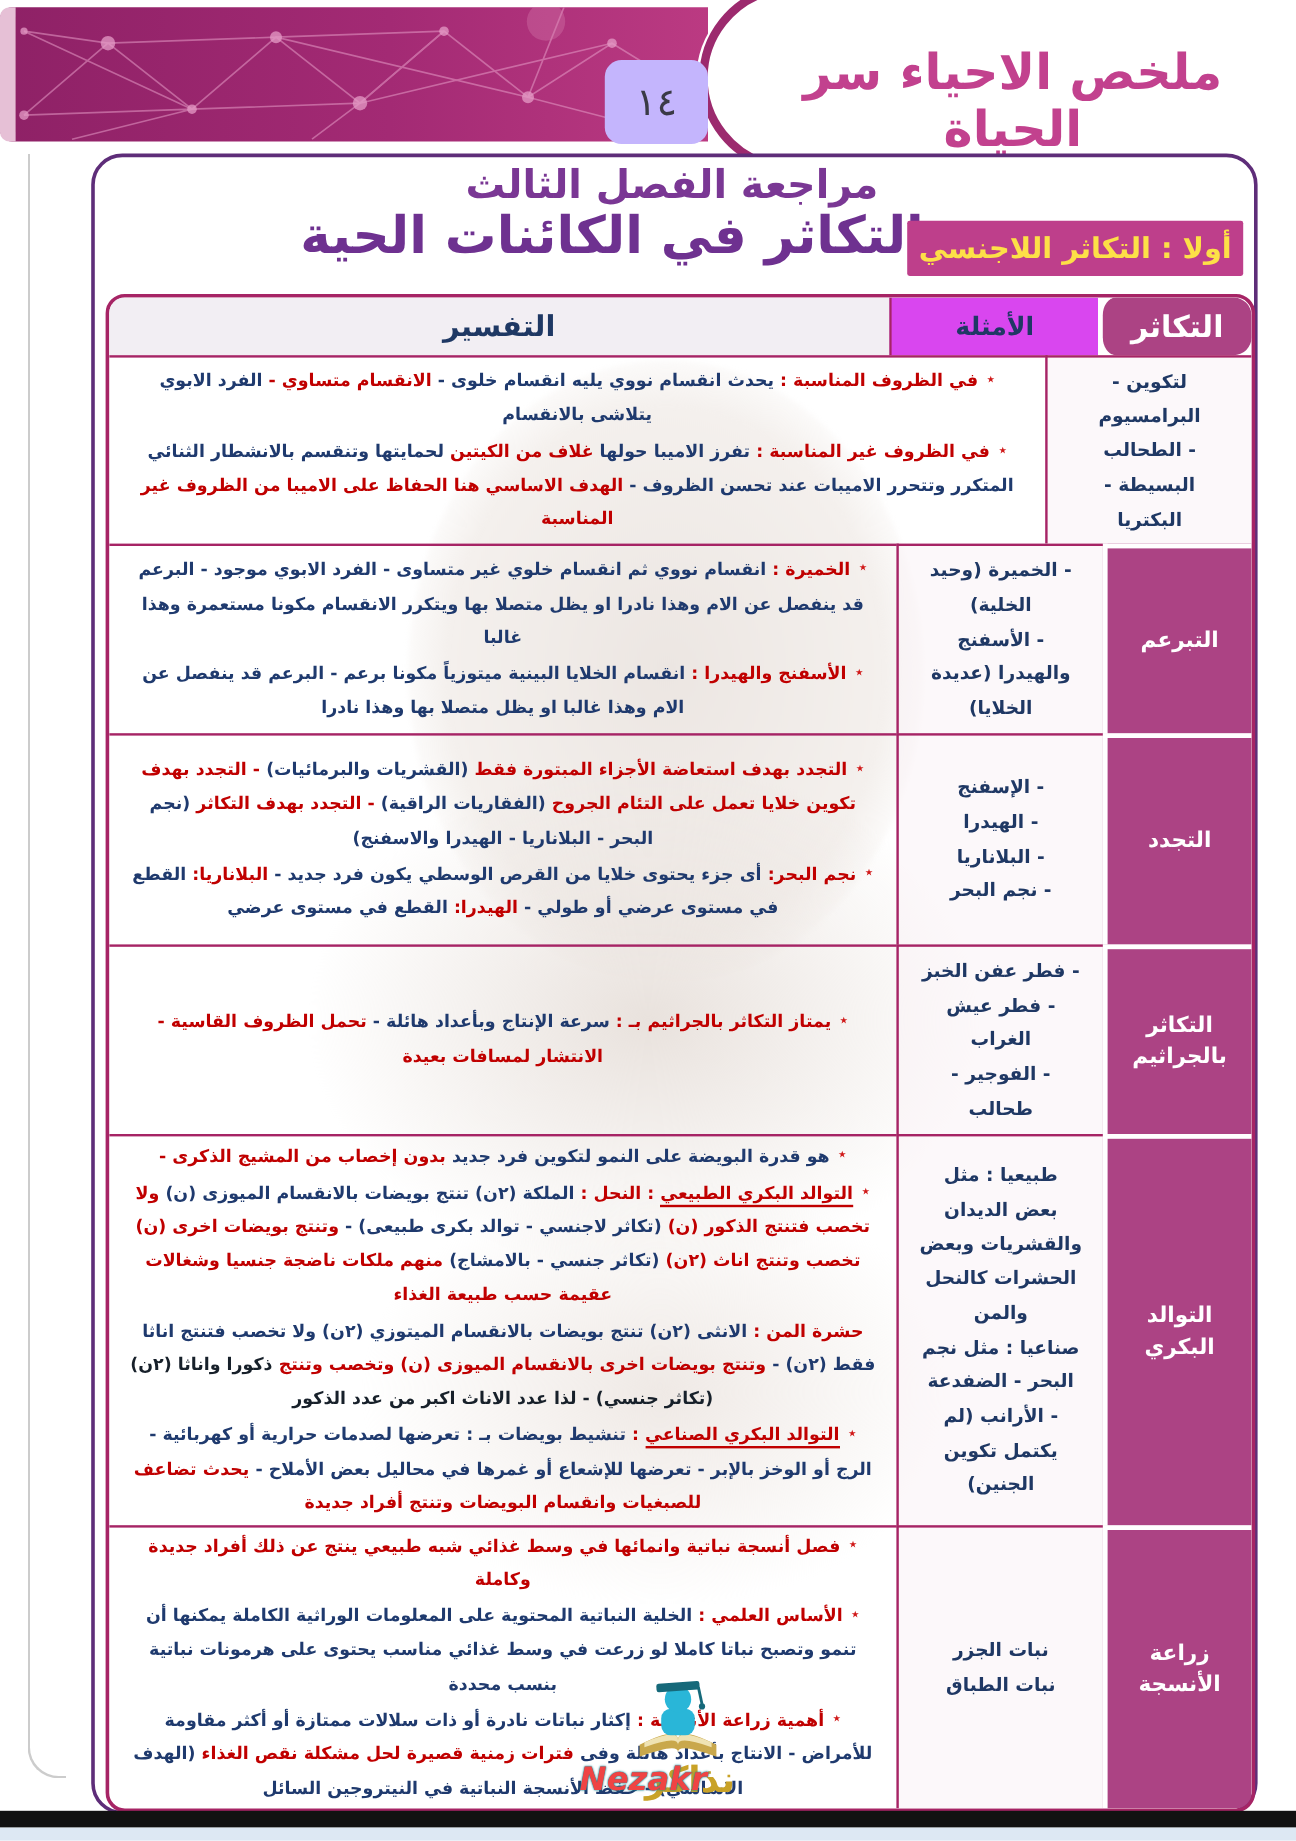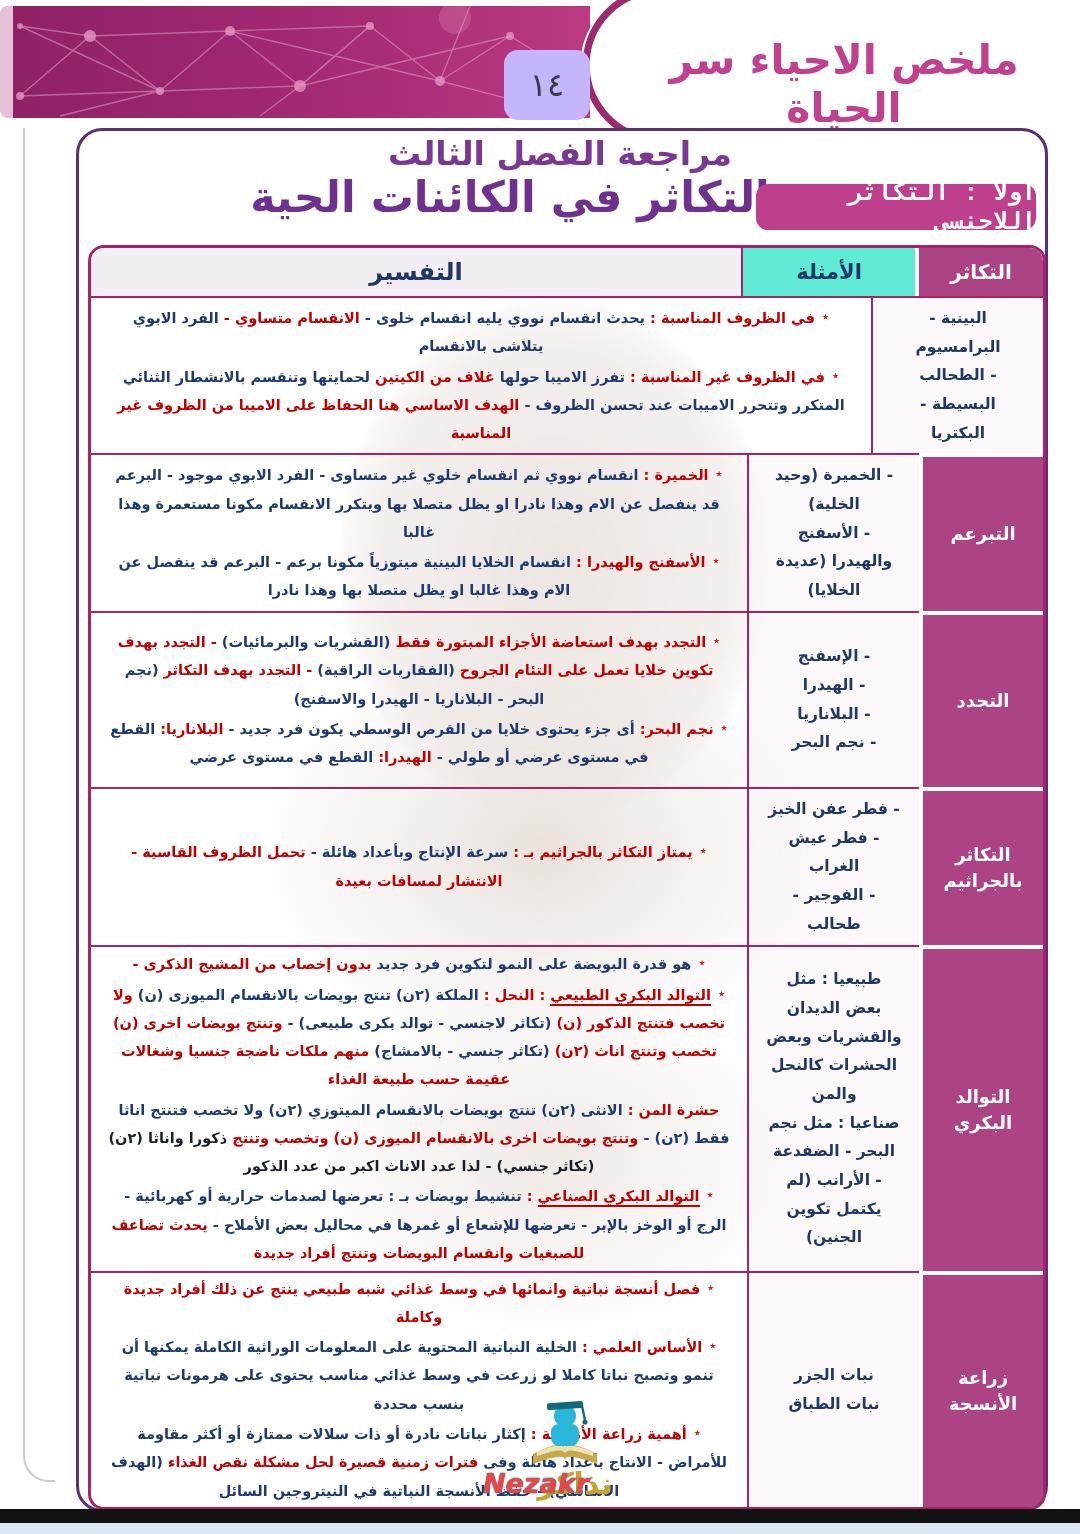--- a/index.html
+++ b/index.html
@@ -33,31 +33,31 @@
   .g1{left:340px;top:300px;width:430px;height:520px;background:radial-gradient(ellipse at center,#ece6e2 0%,#f4f0ed 60%,transparent 75%);}
   .g2{left:260px;top:640px;width:560px;height:420px;background:radial-gradient(ellipse at center,#e9e2dd 0%,transparent 72%);}
   .g3{left:300px;top:980px;width:500px;height:360px;background:radial-gradient(ellipse at center,#efe9e5 0%,transparent 70%);}
 
   
   .title1{left:280px;top:134px;width:560px;text-align:center;direction:rtl;
     color:#7a3794;font-size:33px;font-weight:800;}
   .title2{left:210px;top:172px;width:600px;text-align:center;direction:rtl;
     color:#6e3190;font-size:43px;font-weight:800;}
   .badge{right:44px;top:184px;width:280px;height:46px;background:#be3f8b;
-    border-radius:12px;color:#ffffff;display:flex;align-items:center;justify-content:center;
-    font-size:24px;font-weight:800;direction:rtl;font-family:Liberation Mono, monospace;}
+    border-radius:2px;color:#fde047;display:flex;align-items:center;justify-content:center;
+    font-size:24px;font-weight:800;direction:rtl;}
 
   
   .stable{left:88px;top:245px;width:952px;direction:rtl;
     border:3px solid #a62465;border-radius:16px;overflow:hidden;background:transparent;}
   .thead{display:flex;height:48px;}
   .h-type{width:124px;flex:0 0 124px;background:#ac4384;color:#fff;
     display:flex;align-items:center;justify-content:center;
-    font-size:20px;font-weight:800;border-left:4px solid #fff;}
-  .h-ex{width:172px;flex:0 0 172px;background:#5eead4;color:#1f3864;
+    font-size:25px;font-weight:800;border-left:4px solid #fff;border-radius:15px;}
+  .h-ex{width:172px;flex:0 0 172px;background:#d946ef;color:#1f3864;
     display:flex;align-items:center;justify-content:center;
     font-size:21px;font-weight:800;border-left:2.5px solid #a62465;}
   .h-xp{flex:1;background:#f2eef3;color:#1f3864;display:flex;align-items:center;
     justify-content:center;font-size:24px;font-weight:800;}
   .trow{display:flex;}
   .cell-type{width:124px;flex:0 0 124px;background:#ac4384;color:#fff;
     display:flex;align-items:center;justify-content:center;text-align:center;
     font-size:18px;font-weight:800;line-height:1.45;padding:4px 4px;
     border-left:4px solid #fff;border-top:4px solid #fff;box-sizing:border-box;}
   .cell-ex{width:172px;flex:0 0 172px;background:rgba(250,242,246,.55);
@@ -142,21 +142,21 @@
 
 <div class="abs stable">
   <div class="thead">
     <div class="h-type">التكاثر</div>
     <div class="h-ex">الأمثلة</div>
     <div class="h-xp">التفسير</div>
   </div>
   <div class="tbody">
       <div class="trow">
         <div class="cell-ex">
-          <div class="ex-line">البينية -</div>
+          <div class="ex-line">لتكوين -</div>
           <div class="ex-line">البرامسيوم</div>
           <div class="ex-line">- الطحالب</div>
           <div class="ex-line">البسيطة -</div>
           <div class="ex-line">البكتريا</div>
         </div>
         <div class="cell-xp">
           <div class="bullet"><span class="star">٭</span><span class="sg-r">في الظروف المناسبة : </span><span class="sg-b">يحدث انقسام نووي يليه انقسام خلوى - </span><span class="sg-r">الانقسام متساوي - </span><span class="sg-b">الفرد الابوي يتلاشى بالانقسام</span></div>
           <div class="bullet"><span class="star">٭</span><span class="sg-r">في الظروف غير المناسبة : </span><span class="sg-b">تفرز الاميبا حولها </span><span class="sg-r">غلاف من الكيتين </span><span class="sg-b">لحمايتها وتنقسم بالانشطار الثنائي المتكرر وتتحرر الاميبات عند تحسن الظروف - </span><span class="sg-r">الهدف الاساسي هنا الحفاظ على الاميبا من الظروف غير المناسبة</span></div>
         </div>
       </div>

